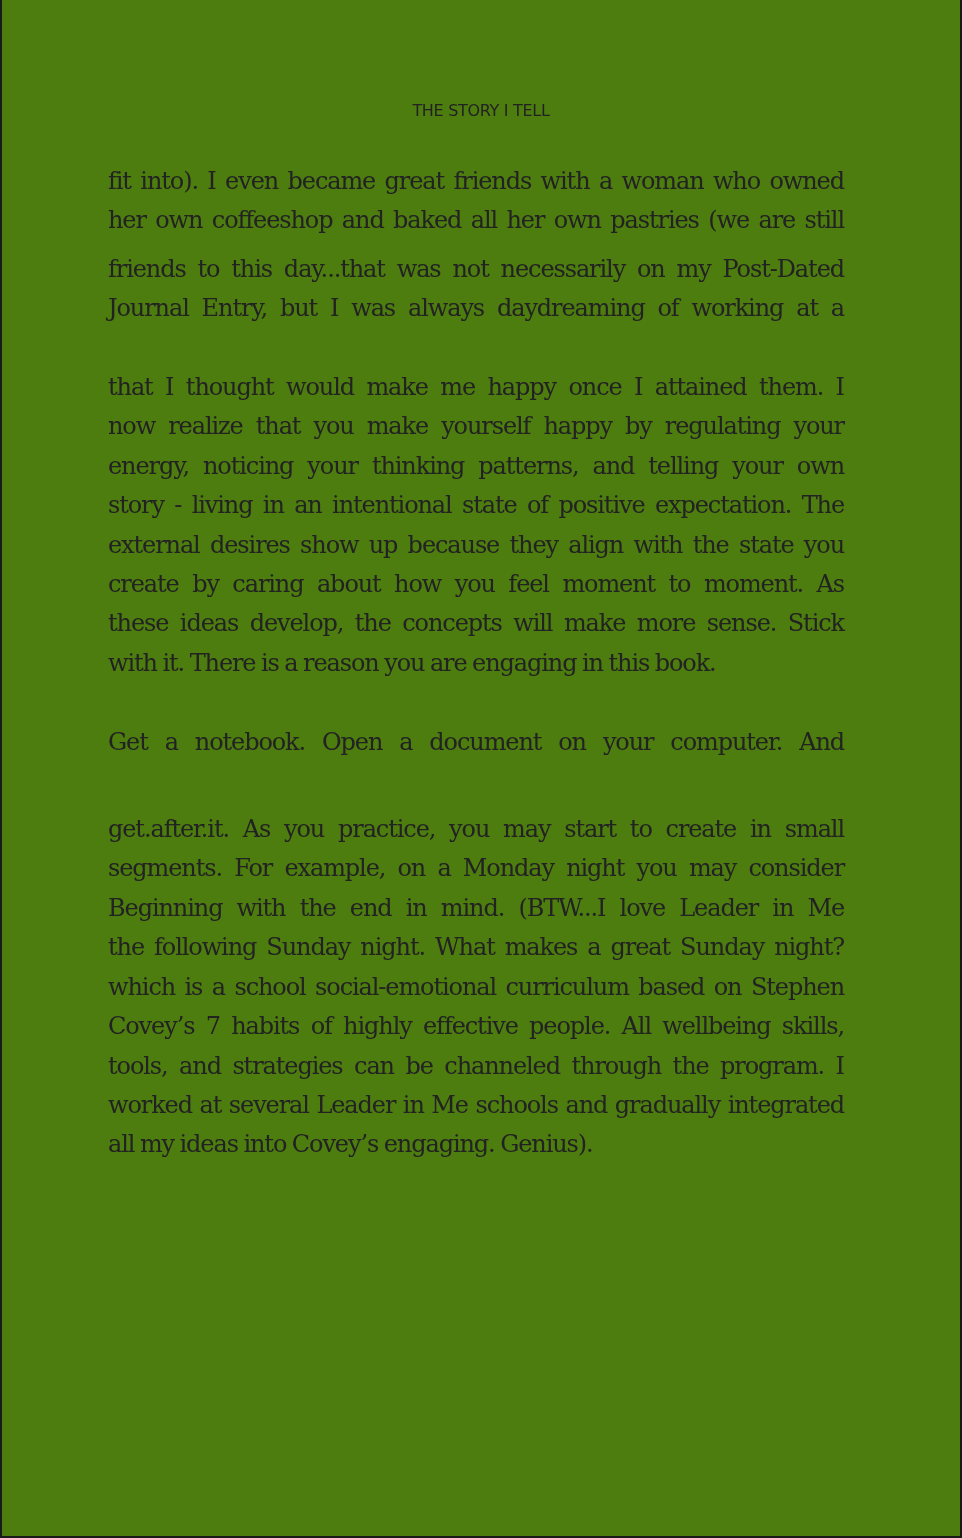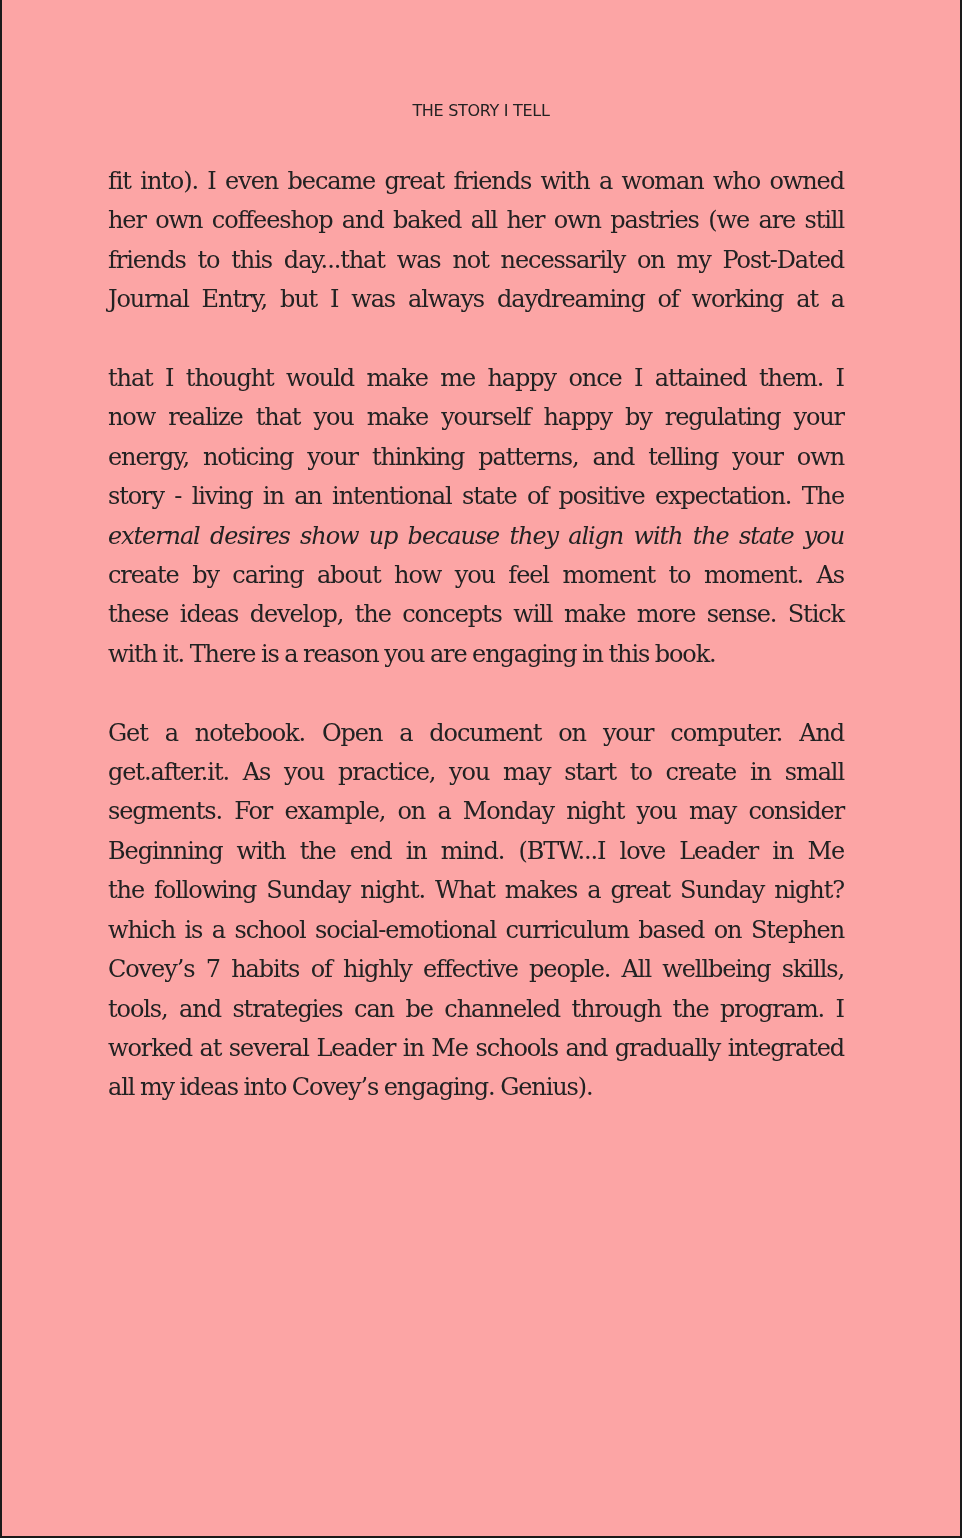--- a/index.html
+++ b/index.html
@@ -3,21 +3,21 @@
 <meta charset="utf-8">
 <style>
   html, body { margin: 0; padding: 0; background: #ffffff; }
   body { width: 962px; height: 1538px; position: relative; overflow: hidden; }
   .page {
     position: absolute; left: 0; top: 0;
     width: 958px; height: 1536px;
     border-left: 2px solid #1a1a1a;
     border-right: 2px solid #1a1a1a;
     border-bottom: 2px solid #1a1a1a;
-    background: #fca5a5;
+    background: #4d7c0f;
   }
   .running-head {
     position: absolute; top: 101px; left: 0; width: 100%;
     text-align: center;
     font-family: "DejaVu Sans", sans-serif;
     font-size: 16px; letter-spacing: -0.3px;
     color: #222;
   }
   .body-text {
     position: absolute; left: 106px; top: 162px; width: 736px;
@@ -41,36 +41,36 @@
 </head>
 <body>
 
 <div class="page">
   <div class="running-head">THE STORY I TELL</div>
 
   <div class="body-text">
     <p class="para">
       <span class="line" style="display: block;">fit into). I even became great friends with a woman who owned</span>
       <span class="line" style="display: block;">her own coffeeshop and baked all her own pastries (we are still</span>
-      <span class="line" style="display: block;">friends to this day...that was not necessarily on my Post-Dated</span>
+      <span class="line" style="display: block; margin-top: 9px;">friends to this day...that was not necessarily on my Post-Dated</span>
       <span class="line" style="display: block;">Journal Entry, but I was always daydreaming of working at a</span>
     </p>
     <p class="para">
       <span class="line" style="display: block;">that I thought would make me happy once I attained them.  I</span>
       <span class="line" style="display: block;">now realize that you make yourself happy by regulating your</span>
       <span class="line" style="display: block;">energy, noticing your thinking patterns, and telling your own</span>
       <span class="line" style="display: block;">story - living in an intentional state of positive expectation. The</span>
-      <span class="line" style="display: block; font-style: italic;">external desires show up because they align with the state you</span>
+      <span class="line" style="display: block;">external desires show up because they align with the state you</span>
       <span class="line" style="display: block;">create by caring about how you feel moment to moment.  As</span>
       <span class="line" style="display: block;">these ideas develop, the concepts will make more sense. Stick</span>
       <span class="line last" style="display: block;">with it. There is a reason you are engaging in this book.</span>
     </p>
     <p class="para">
       <span class="line" style="display: block;">Get a notebook.  Open a document on your computer.  And</span>
-      <span class="line" style="display: block;">get.after.it.  As you practice, you may start to create in small</span>
+      <span class="line" style="display: block; margin-top: 48px;">get.after.it.  As you practice, you may start to create in small</span>
       <span class="line" style="display: block;">segments.  For example, on a Monday night you may consider</span>
       <span class="line" style="display: block;">Beginning with the end in mind.  (BTW...I love Leader in Me</span>
       <span class="line" style="display: block;">the following Sunday night. What makes a great Sunday night?</span>
       <span class="line" style="display: block;">which is a school social-emotional curriculum based on Stephen</span>
       <span class="line" style="display: block;">Covey’s 7 habits of highly effective people. All wellbeing skills,</span>
       <span class="line" style="display: block;">tools, and strategies can be channeled through the program. I</span>
       <span class="line" style="display: block;">worked at several Leader in Me schools and gradually integrated</span>
       <span class="line last" style="display: block;">all my ideas into Covey’s engaging. Genius).</span>
     </p>
   </div>

